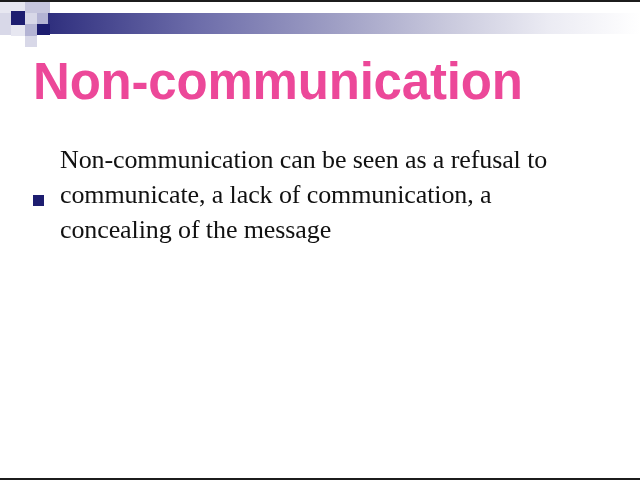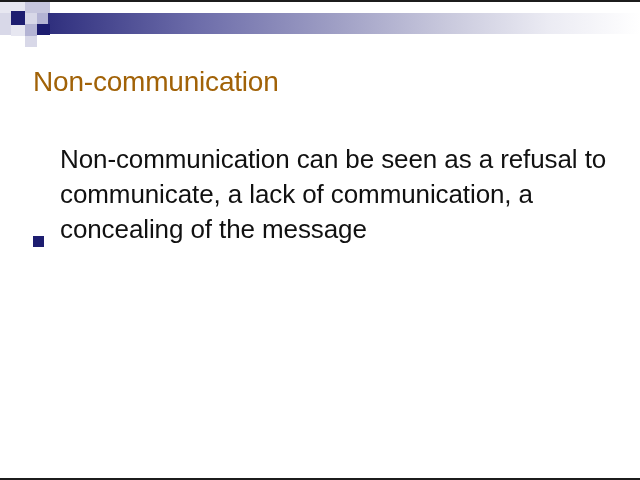--- a/index.html
+++ b/index.html
@@ -58,41 +58,42 @@
   .sq-lilac-2   { background: #b4b4d4; }
   .sq-lilac-3   { background: #d8d8e8; }
   .sq-lilac-4   { background: #e7e7f1; }
 
   
   #title {
     position: absolute;
     left: 33px;
     top: 57px;
     width: 575px;
-    font-size: 28px;
+    font-size: 51px;
     line-height: 46px;
-    font-weight: 400;
-    color: #a16207;
+    font-weight: 700;
+    color: #ec4899;
     letter-spacing: -0.2px;
     white-space: nowrap;
   }
 
   
   #body {
     position: absolute;
     left: 33px;
     top: 140px;
     width: 575px;
   }
 
   .bullet-row {
     position: relative;
     display: flex;
-    align-items: flex-end;
+    align-items: center;
     margin-bottom: 6px;
+    font-family: Liberation Serif, serif;
   }
 
   .bullet-marker {
     flex: 0 0 auto;
     width: 11px;
     height: 11px;
     background: #1d1d70;
     margin-top: 12px;
     margin-right: 16px;
   }

